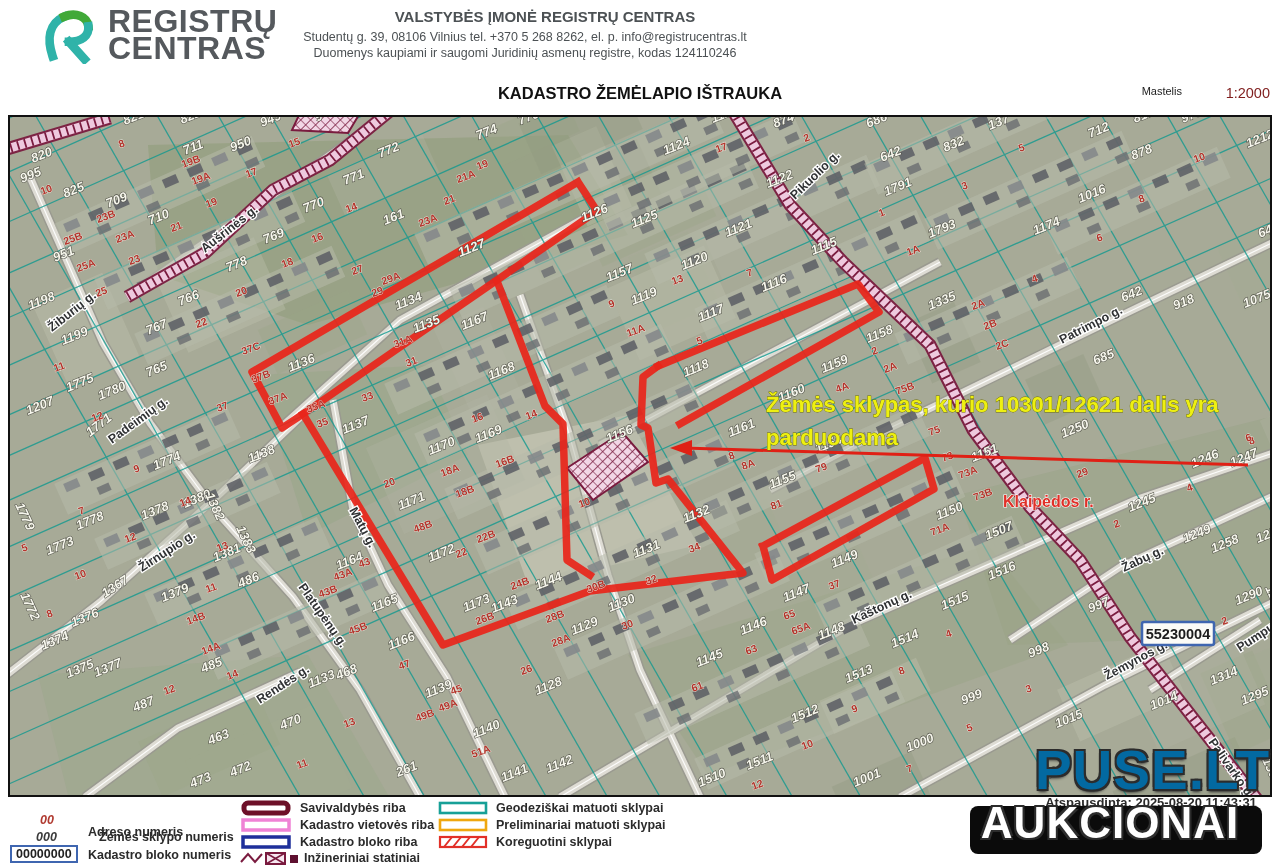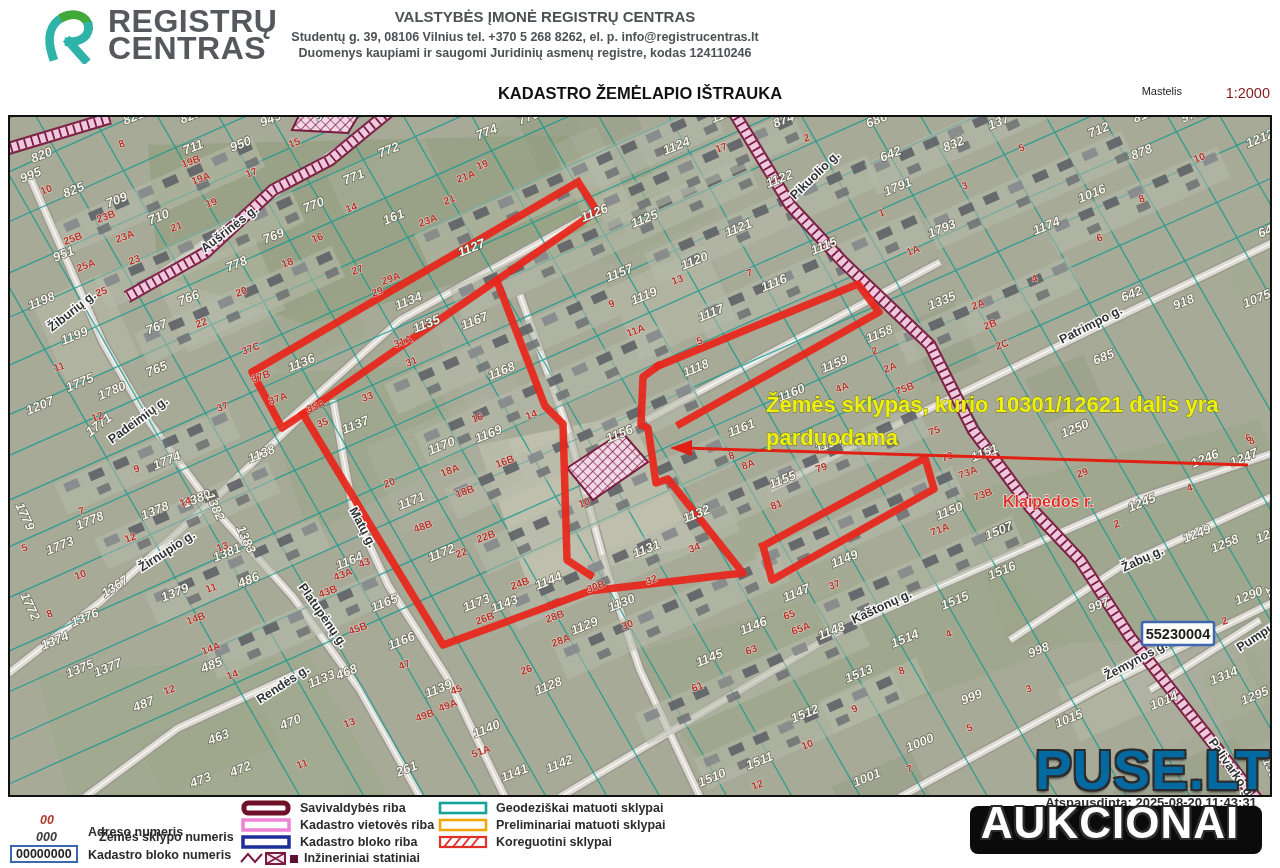--- a/index.html
+++ b/index.html
@@ -4,21 +4,21 @@
 <style>
   html,body{margin:0;padding:0;background:#fff;font-family:"Liberation Sans",sans-serif;}
   .page{position:relative;width:1280px;height:868px;background:#fff;overflow:hidden;}
   
   .hdr{position:absolute;left:0;top:0;width:1280px;height:78px;}
   .logo{position:absolute;left:38px;top:6px;display:flex;align-items:center;}
   .logo-mark{width:64px;height:58px;}
   .logo-text{margin-left:6px;font-weight:bold;font-size:32px;line-height:27px;color:#55595d;letter-spacing:.5px;}
   .org{position:absolute;left:250px;top:8px;width:550px;text-align:center;color:#4c5154;}
   .org .l1{font-weight:bold;font-size:15px;margin-bottom:4px;margin-left:40px;}
-  .org .l2,.org .l3{font-size:12.5px;line-height:16px;font-weight:bold;}
+  .org .l2,.org .l3{font-size:12.5px;line-height:16px;}
   
   .titlebar{position:absolute;left:8px;top:84px;width:1264px;height:26px;}
   .maintitle{position:absolute;left:0;width:100%;text-align:center;font-weight:bold;font-size:16.5px;color:#111;}
   .scale-label{position:absolute;right:90px;top:1px;font-size:11px;color:#222;}
   .scale-value{position:absolute;right:2px;top:1px;font-size:14.5px;color:#7f1d1d;}
   
   .frame{position:absolute;left:8px;top:115px;width:1264px;height:747px;border:2px solid #111;box-sizing:border-box;}
   .mapwrap{position:absolute;left:8px;top:115px;width:1264px;height:680px;}
   svg.map{display:block;}
   

